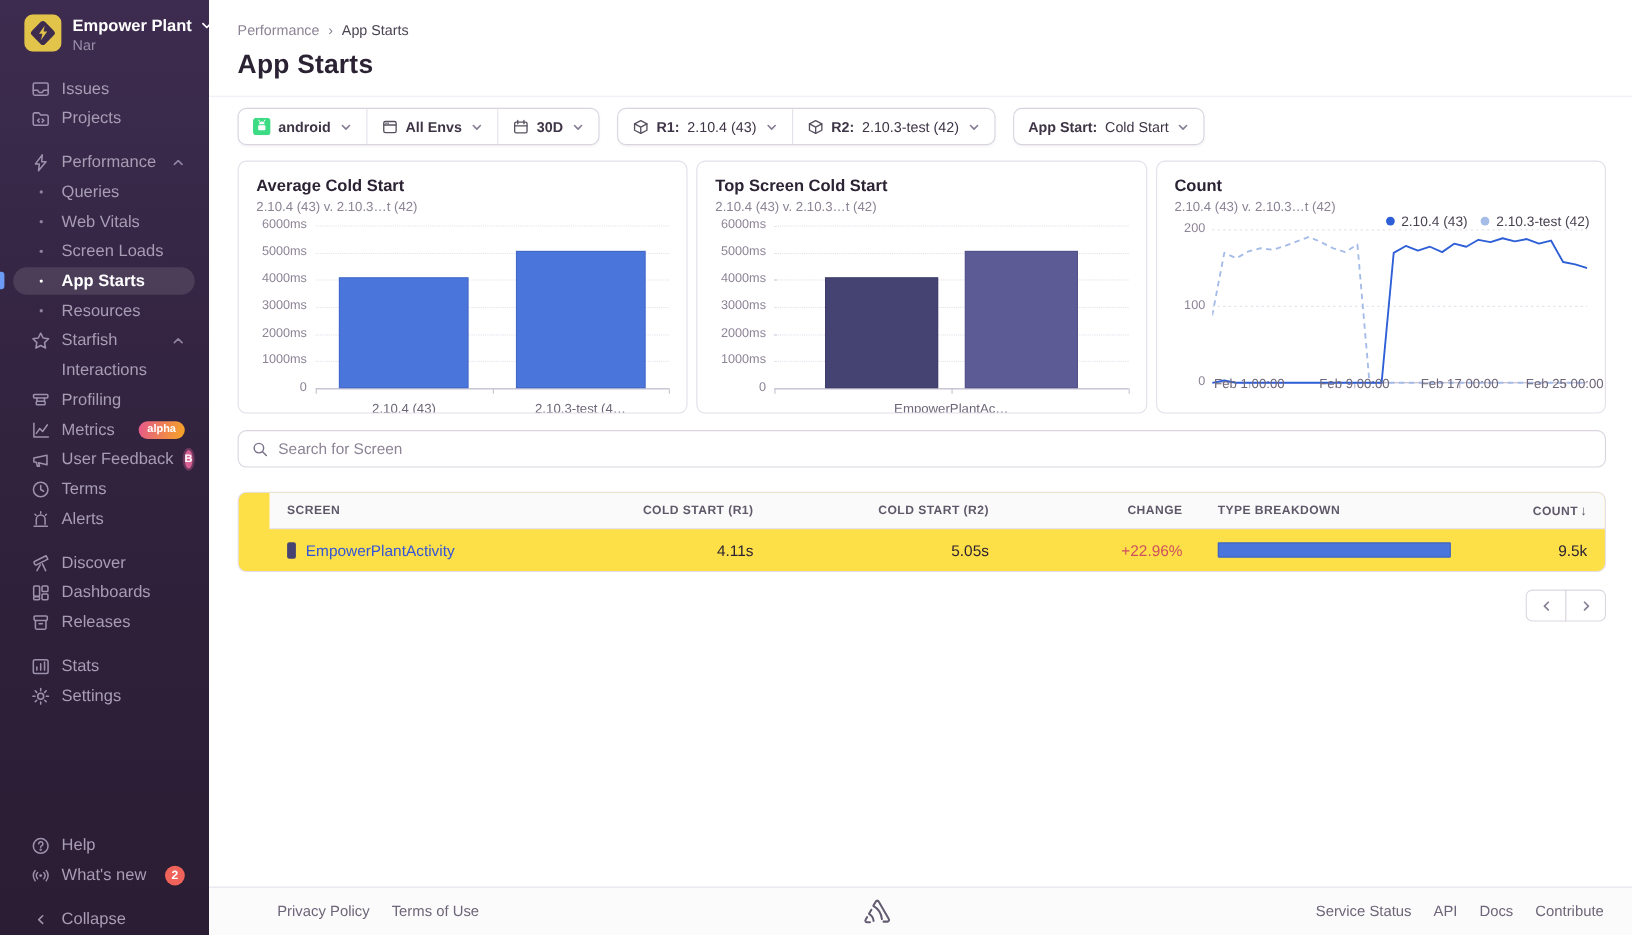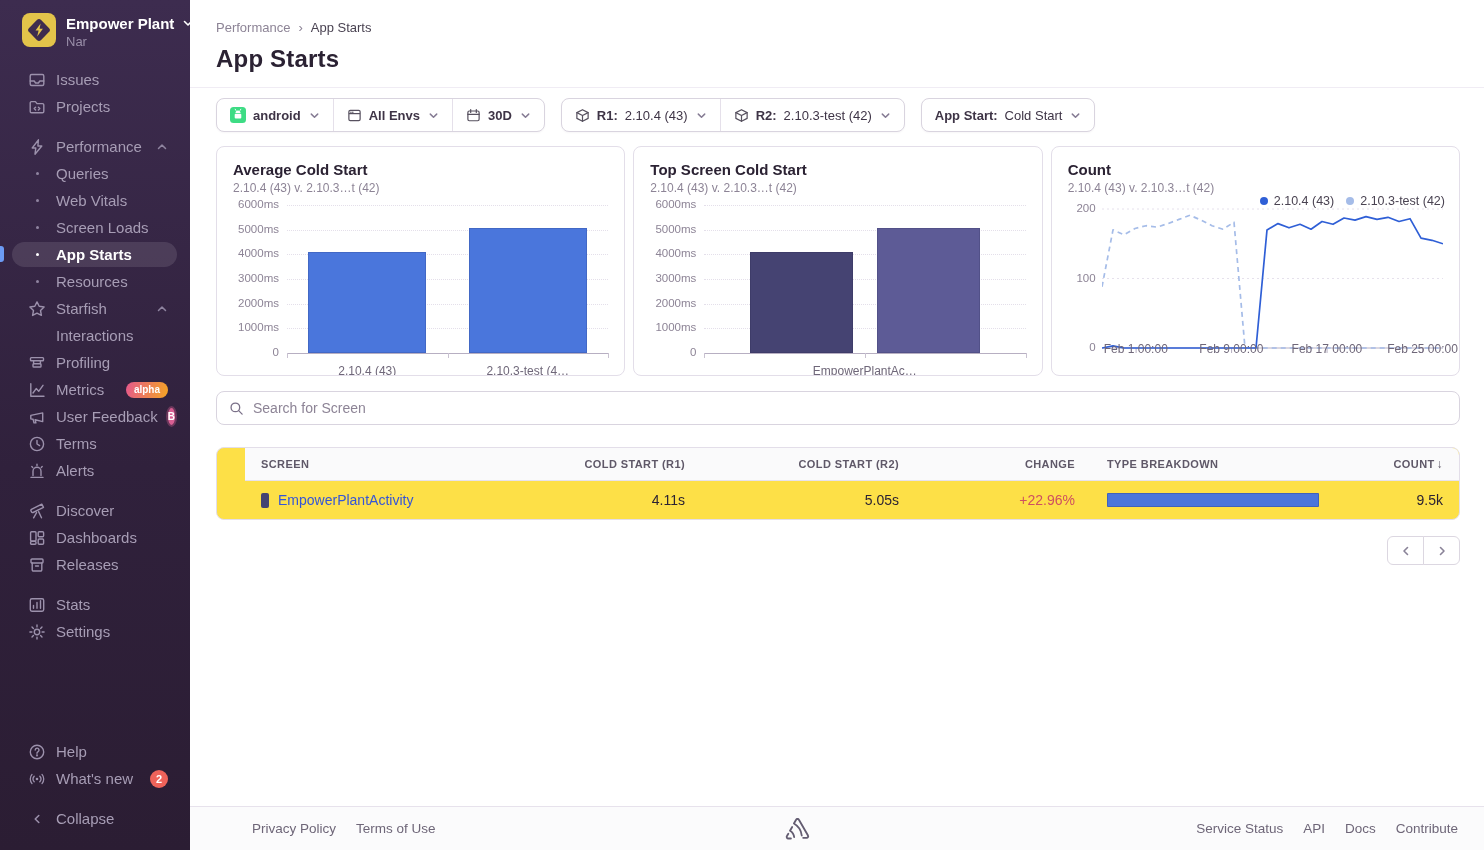--- a/index.html
+++ b/index.html
@@ -27,21 +27,21 @@
   .sb-item.active .sb-bullet i { background:#fff; }
   .active-bg { position:absolute; left:12px; right:13px; top:1px; bottom:1px; background:rgba(255,255,255,0.11); border-radius:14px; }
   .active-edge { position:absolute; left:0; top:5px; width:4px; height:16px; border-radius:0 3px 3px 0; background:#6C9BF5; }
   .badge-alpha { margin-left:auto; background:linear-gradient(103deg,#E6588C 0%,#F5A623 100%);
                  color:#fff; font-size:10px; font-weight:700; padding:2px 8px 3px; border-radius:9px; }
   .badge-b { margin-left:auto; width:17px; height:17px; border-radius:50%; background:#D85F93; color:#fff;
              font-size:10px; font-weight:700; display:flex; align-items:center; justify-content:center;
              box-shadow:0 0 0 2px rgba(216,95,147,.35); }
   .badge-count { margin-left:auto; width:18px; height:18px; border-radius:50%; background:#EF635A; color:#fff;
              font-size:11px; font-weight:700; display:flex; align-items:center; justify-content:center; }
-  .sb-bottom { margin-top:auto; padding-bottom:18px; }
+  .sb-bottom { margin-top:auto; padding-bottom:1px; }
   .sb-collapse { margin-top:13px; }
 
   
   .main { flex:1; min-width:0; display:flex; flex-direction:column; height:850px; background:#fff; }
   .page-header { padding:20px 24px 14px 26px; border-bottom:1px solid #F0ECF4; }
   .breadcrumb { font-size:13px; color:#8D8496; display:flex; gap:8px; align-items:center; }
   .breadcrumb .crumb-current { color:#4A4352; }
   .page-title { font-size:24px; font-weight:700; color:#2B2233; margin-top:10px; letter-spacing:.2px; }
   .content { flex:1; padding:10px 24px 0 26px; display:flex; flex-direction:column; min-height:0; }
 

